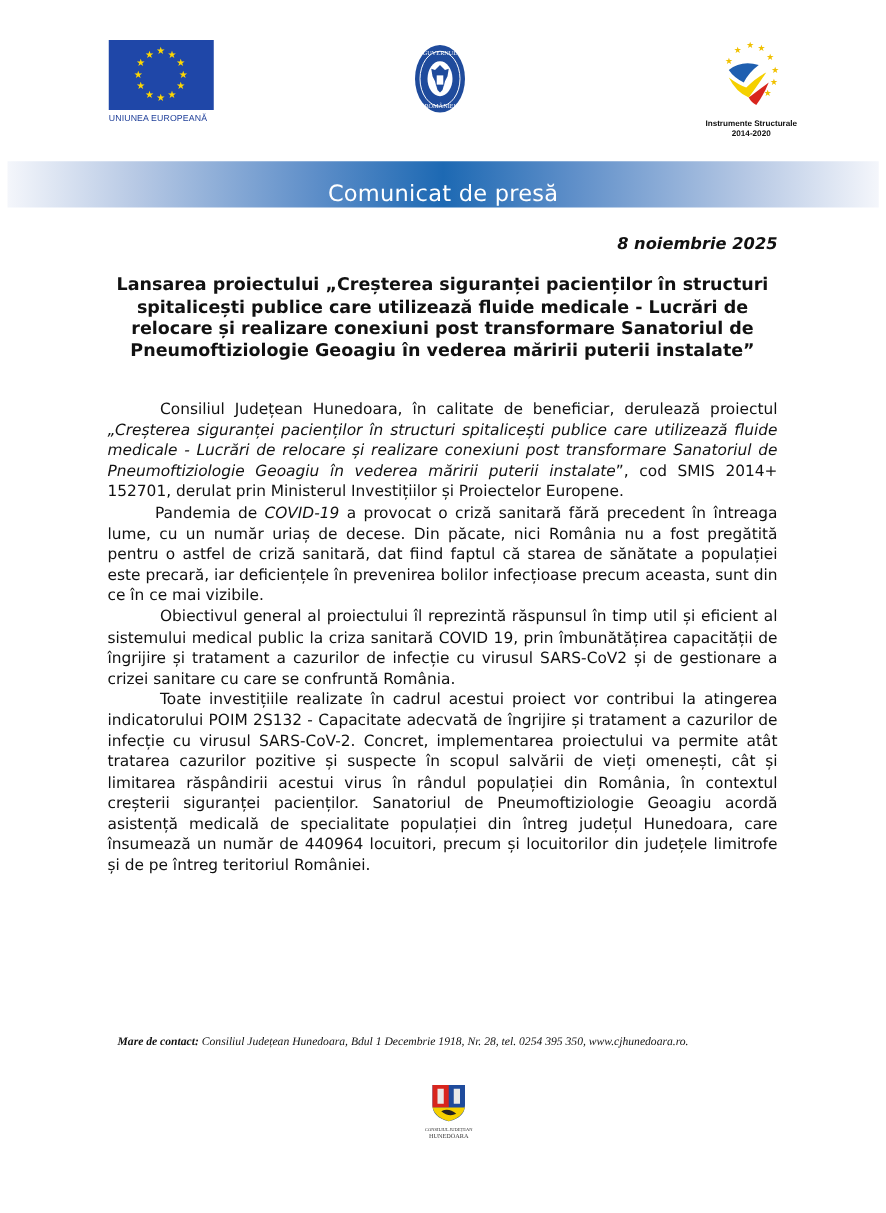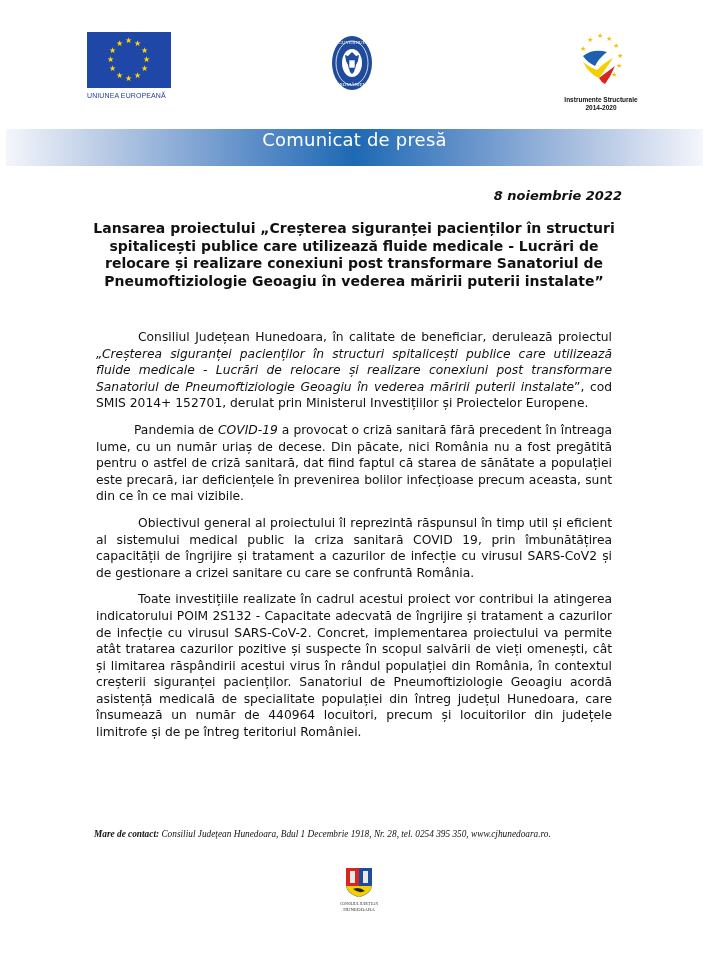--- a/index.html
+++ b/index.html
@@ -10,29 +10,29 @@
   .eu-flag { width: 84px; height: 56px; background: #1f47a8; position: relative; }
   .eu-flag .star { position: absolute; color: #ffd800; font-size: 8px; line-height: 8px; }
   .eu-caption { font-family: "Liberation Sans", sans-serif; font-size: 7px; color: #1f3f99;
                 margin-top: 4px; letter-spacing: 0.1px; white-space: nowrap; }
   .gov-logo { left: 323px; top: 34px; width: 58px; height: 58px; }
   .is-logo { left: 552px; top: 32px; width: 98px; text-align: center; }
   .is-caption { font-family: "Liberation Sans", sans-serif; font-size: 6.5px; font-weight: bold; color: #111;
                 line-height: 8px; margin-top: 2px; }
   .banner { position: absolute; left: 6px; top: 129px; width: 697px; height: 37px;
             background: linear-gradient(to right, #f4f6fb 0%, #b6c8e4 15%, #5f8fc9 35%, #1d69b3 50%, #5f8fc9 65%, #b6c8e4 85%, #f4f6fb 100%);
-            display: flex; align-items: flex-start; justify-content: center; }
+            display: flex; align-items: flex-end; justify-content: center; }
   .banner-title { color: #ffffff; font-family: "DejaVu Sans", sans-serif; font-size: 18px; font-weight: normal;
                   letter-spacing: 0.2px; }
   .date { position: absolute; right: 87px; top: 188px; font-size: 13px; font-weight: bold; font-style: italic; }
   .title { position: absolute; left: 86px; width: 536px; top: 220px; text-align: center;
            font-size: 14px; font-weight: bold; line-height: 17.5px; }
   .body { position: absolute; left: 86px; width: 536px; top: 319px; font-size: 12.3px; line-height: 16.6px;
           text-align: justify; }
-  .body p { margin: 10px; text-indent: 42px; }
+  .body p { margin: 0; text-indent: 42px; }
   .body p.small-indent { text-indent: 38px; }
   .body p.spaced { margin-top: 16px; }
   .contact { position: absolute; left: 94px; top: 829px; font-family: "Liberation Serif", serif; font-size: 9.3px;
              font-style: italic; white-space: nowrap; }
   .contact b { font-weight: bold; }
   .cj-logo { position: absolute; left: 336px; top: 866px; width: 46px; text-align: center; }
   .cj-caption { font-family: "Liberation Serif", serif; font-size: 3.6px; color: #333; line-height: 4.5px; }
 </style>
 </head>
 <body>
@@ -84,21 +84,21 @@
   <div class="is-caption">
     <div>Instrumente Structurale</div>
     <div>2014-2020</div>
   </div>
 </div>
 
 <div class="banner">
   <span class="banner-title">Comunicat de presă</span>
 </div>
 
-<div class="date">8 noiembrie 2022</div>
+<div class="date">8 noiembrie 2025</div>
 
 <div class="title">Lansarea proiectului „Creșterea siguranței pacienților în structuri spitalicești publice care utilizează fluide medicale - Lucrări de relocare și realizare conexiuni post transformare Sanatoriul de Pneumoftiziologie Geoagiu în vederea măririi puterii instalate”</div>
 
 <div class="body">
   <p><span>Consiliul Județean Hunedoara, în calitate de beneficiar, derulează proiectul </span><i>„Creșterea siguranței pacienților în structuri spitalicești publice care utilizează fluide medicale - Lucrări de relocare și realizare conexiuni post transformare Sanatoriul de Pneumoftiziologie Geoagiu în vederea măririi puterii instalate</i><span>”, cod SMIS 2014+ 152701, derulat prin Ministerul Investițiilor și Proiectelor Europene.</span></p>
   <p class="small-indent"><span>Pandemia de </span><i>COVID-19</i><span> a provocat o criză sanitară fără precedent în întreaga lume, cu un număr uriaș de decese. Din păcate, nici România nu a fost pregătită pentru o astfel de criză sanitară, dat fiind faptul că starea de sănătate a populației este precară, iar deficiențele în prevenirea bolilor infecțioase precum aceasta, sunt din ce în ce mai vizibile.</span></p>
   <p>Obiectivul general al proiectului îl reprezintă răspunsul în timp util și eficient al sistemului medical public la criza sanitară COVID 19, prin îmbunătățirea capacității de îngrijire și tratament a cazurilor de infecție cu virusul SARS-CoV2 și de gestionare a crizei sanitare cu care se confruntă România.</p>
   <p>Toate investițiile realizate în cadrul acestui proiect vor contribui la atingerea indicatorului POIM 2S132 - Capacitate adecvată de îngrijire și tratament a cazurilor de infecție cu virusul SARS-CoV-2. Concret, implementarea proiectului va permite atât tratarea cazurilor pozitive și suspecte în scopul salvării de vieți omenești, cât și limitarea răspândirii acestui virus în rândul populației din România, în contextul creșterii siguranței pacienților. Sanatoriul de Pneumoftiziologie Geoagiu acordă asistență medicală de specialitate populației din întreg județul Hunedoara, care însumează un număr de 440964 locuitori, precum și locuitorilor din județele limitrofe și de pe întreg teritoriul României.</p>
 </div>
 

